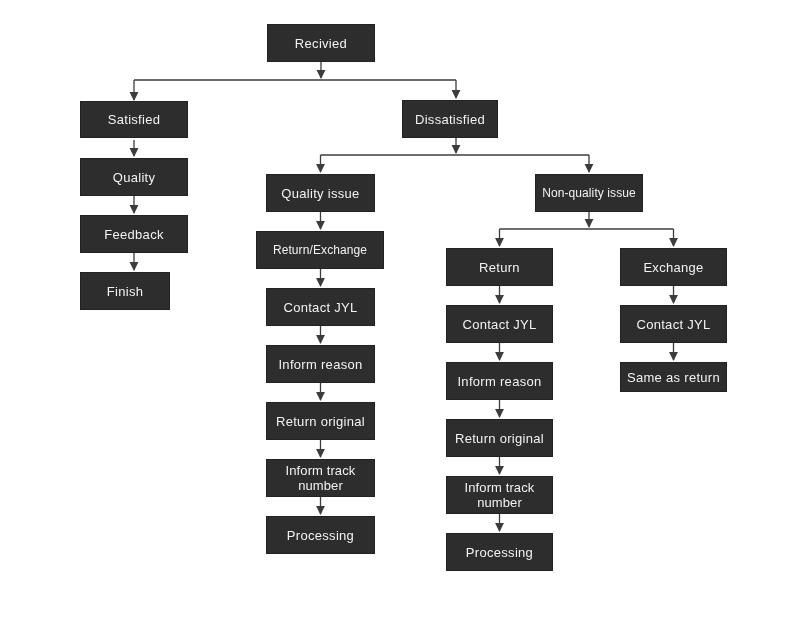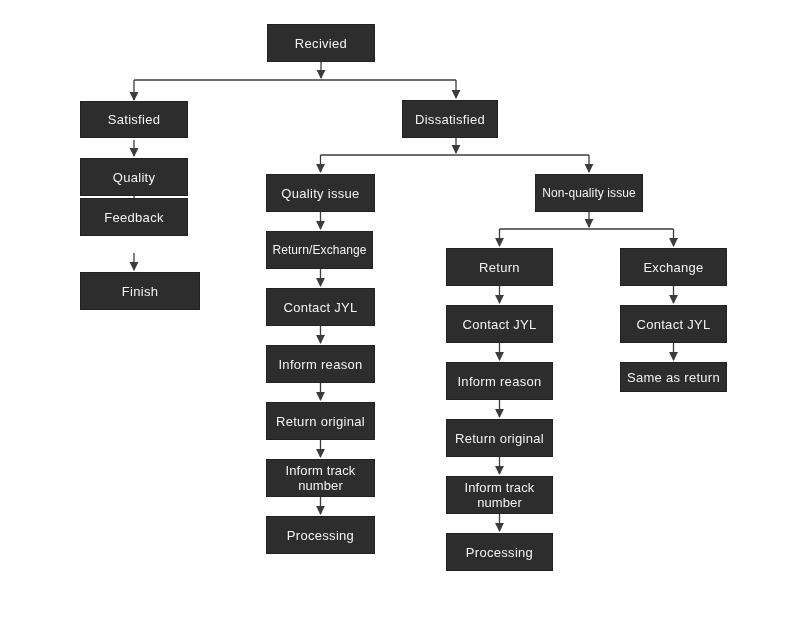--- a/index.html
+++ b/index.html
@@ -82,27 +82,27 @@
     <line x1="499.5" y1="514" x2="499.5" y2="531" marker-end="url(#arrow)"></line>
 
     <line x1="673.5" y1="286" x2="673.5" y2="303" marker-end="url(#arrow)"></line>
     <line x1="673.5" y1="343" x2="673.5" y2="360" marker-end="url(#arrow)"></line>
   </svg>
 
   <div class="node" style="left:267px;top:24px;width:108px;height:38px">Recivied</div>
 
   <div class="node" style="left:80px;top:101px;width:108px;height:37px">Satisfied</div>
   <div class="node" style="left:80px;top:158px;width:108px;height:38px">Quality</div>
-  <div class="node" style="left:80px;top:198px;width:108px;height:38px">Feedback</div>
-  <div class="node" style="left:80px;top:272px;width:120px;height:38px">Finish</div>
+  <div class="node" style="left:80px;top:215px;width:108px;height:38px">Feedback</div>
+  <div class="node" style="left:80px;top:272px;width:90px;height:38px">Finish</div>
 
   <div class="node" style="left:402px;top:100px;width:96px;height:38px">Dissatisfied</div>
 
   <div class="node" style="left:266px;top:174px;width:109px;height:38px">Quality issue</div>
-  <div class="node mid" style="left:266px;top:231px;width:107px;height:38px">Return/Exchange</div>
+  <div class="node mid" style="left:256px;top:231px;width:128px;height:38px">Return/Exchange</div>
   <div class="node" style="left:266px;top:288px;width:109px;height:38px">Contact JYL</div>
   <div class="node" style="left:266px;top:345px;width:109px;height:38px">Inform reason</div>
   <div class="node" style="left:266px;top:402px;width:109px;height:38px">Return original</div>
   <div class="node small" style="left:266px;top:459px;width:109px;height:38px">Inform track number</div>
   <div class="node" style="left:266px;top:516px;width:109px;height:38px">Processing</div>
 
   <div class="node mid" style="left:535px;top:174px;width:108px;height:38px">Non-quality issue</div>
 
   <div class="node" style="left:446px;top:248px;width:107px;height:38px">Return</div>
   <div class="node" style="left:446px;top:305px;width:107px;height:38px">Contact JYL</div>

